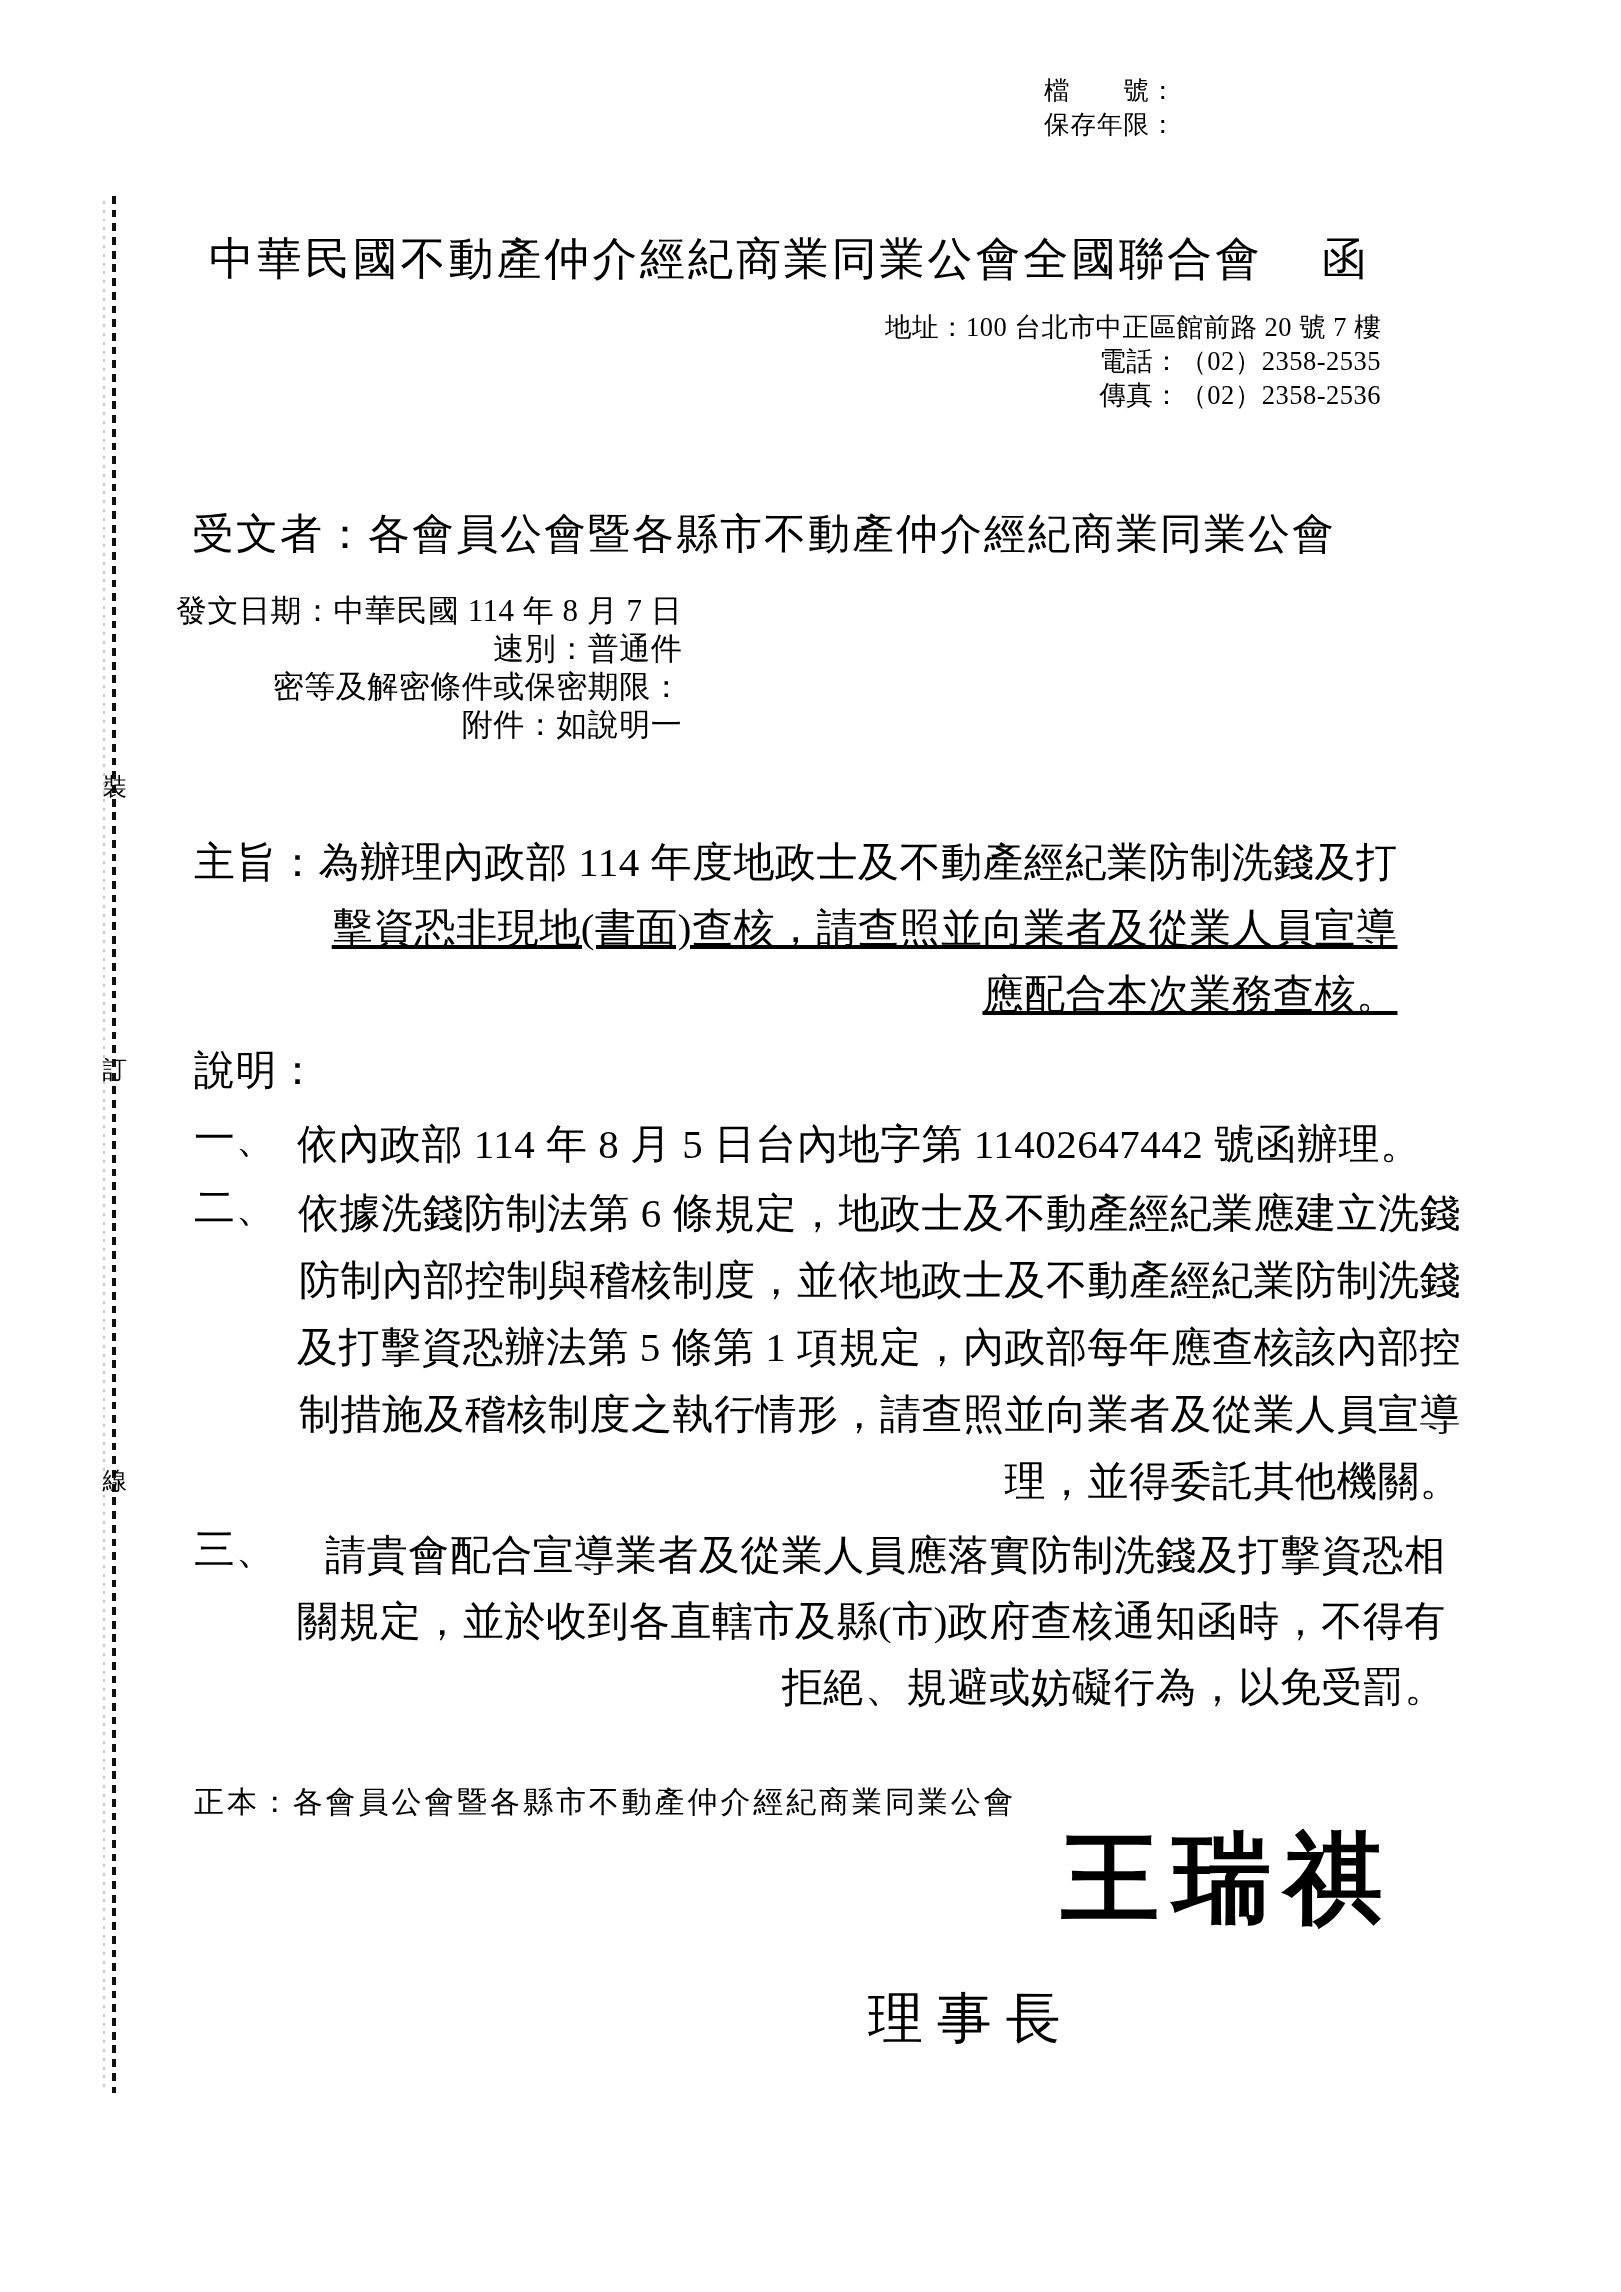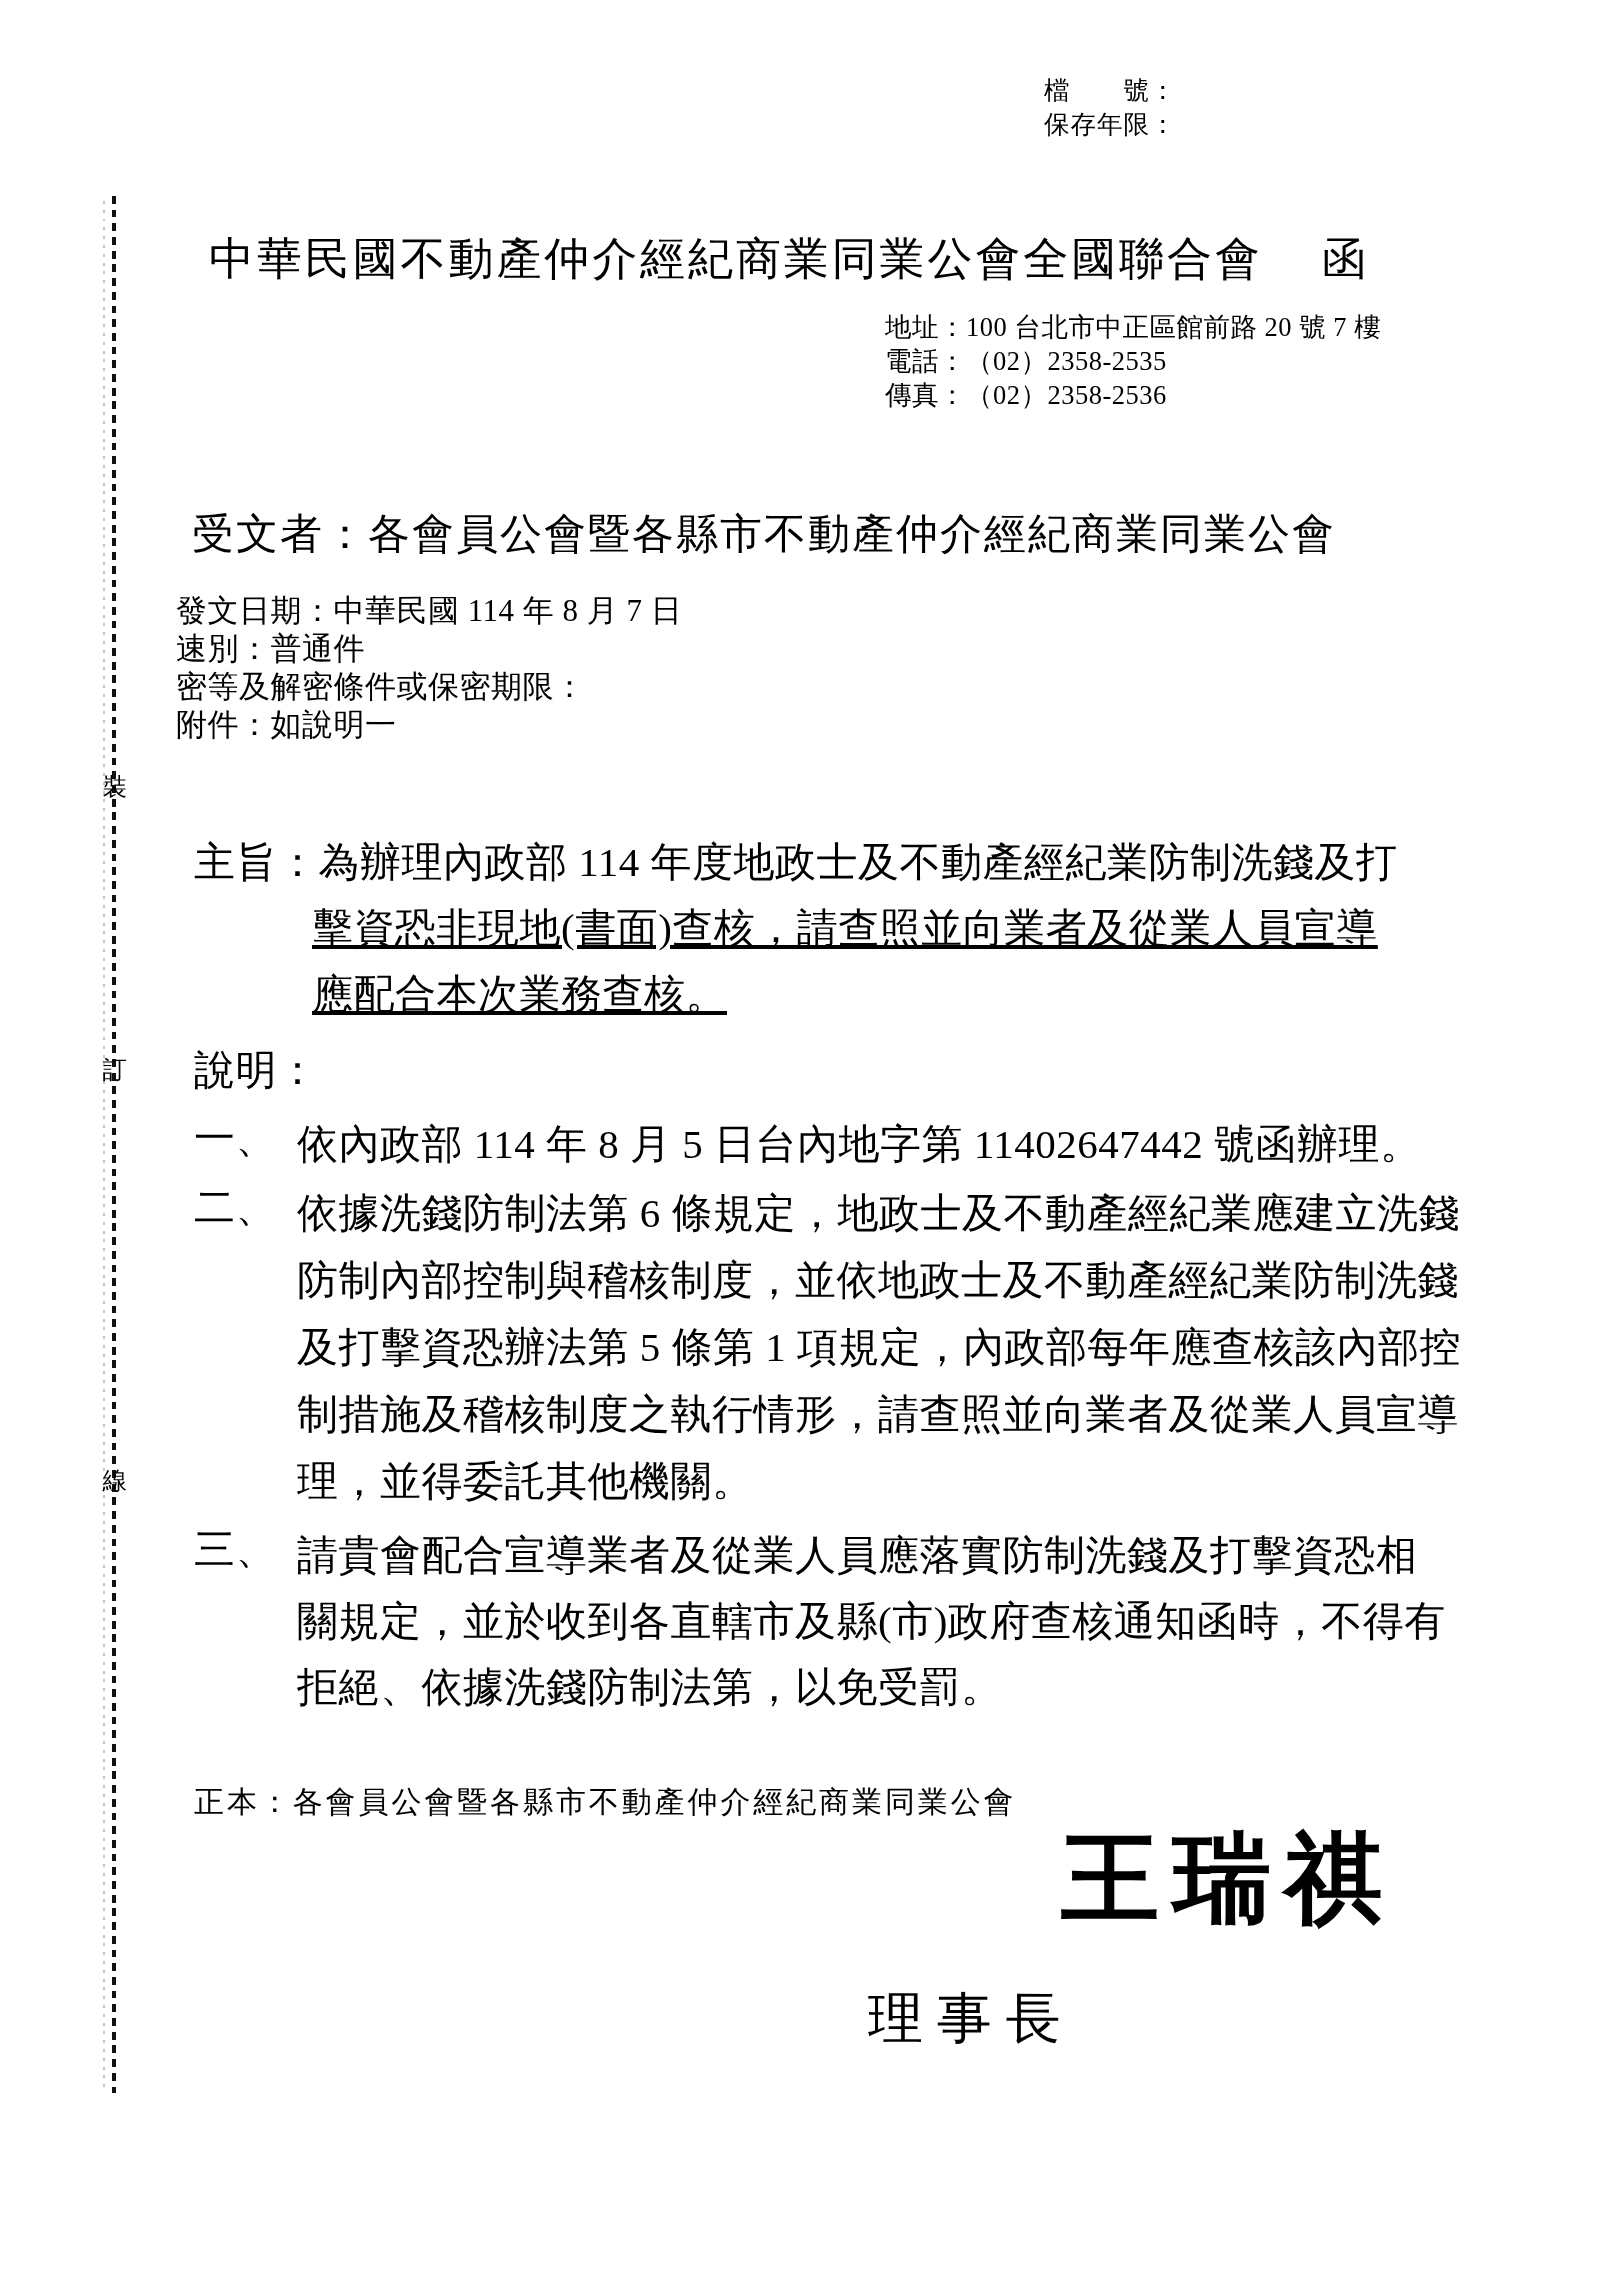--- a/index.html
+++ b/index.html
@@ -5,21 +5,21 @@
   html, body { margin: 0; padding: 0; background: #ffffff; }
   .page {
     position: relative;
     width: 1621px;
     height: 2293px;
     background: #ffffff;
     color: #000000;
     font-family: "Liberation Serif", "DejaVu Serif", serif;
     overflow: hidden;
   }
-  .abs { position: absolute; white-space: nowrap; }
+  .abs { position: absolute; white-space: nowrap; text-align: right; }
 
   
   .file-block { left: 1044px; top: 74px; font-size: 25.5px; line-height: 34px; letter-spacing: 1px; }
 
   
   .doc-title { left: 209px; top: 229px; font-size: 45px; letter-spacing: 2.9px; font-weight: normal; }
   .doc-type-suffix { margin-left: 59px; }
 
   
   .contact-block { left: 885px; top: 310px; font-size: 26.5px; line-height: 34px; letter-spacing: 0.5px; }
@@ -144,21 +144,21 @@
       <div class="doc-line">制措施及稽核制度之執行情形，請查照並向業者及從業人員宣導</div>
       <div class="doc-line">理，並得委託其他機關。</div>
     </div>
   </div>
 
   <div class="abs list-item item-3 body-text">
     <span class="item-number">三、</span>
     <div class="item-lines">
       <div class="doc-line">請貴會配合宣導業者及從業人員應落實防制洗錢及打擊資恐相</div>
       <div class="doc-line">關規定，並於收到各直轄市及縣(市)政府查核通知函時，不得有</div>
-      <div class="doc-line">拒絕、依據洗錢防制法第，以免受罰。</div>
+      <div class="doc-line">拒絕、規避或妨礙行為，以免受罰。</div>
     </div>
   </div>
 
   <div class="abs distribution-block">
     <div>正本：各會員公會暨各縣市不動產仲介經紀商業同業公會</div>
   </div>
 
   <div class="abs sig-title">理事長</div>
   <div class="abs sig-name">王瑞祺</div>
 

